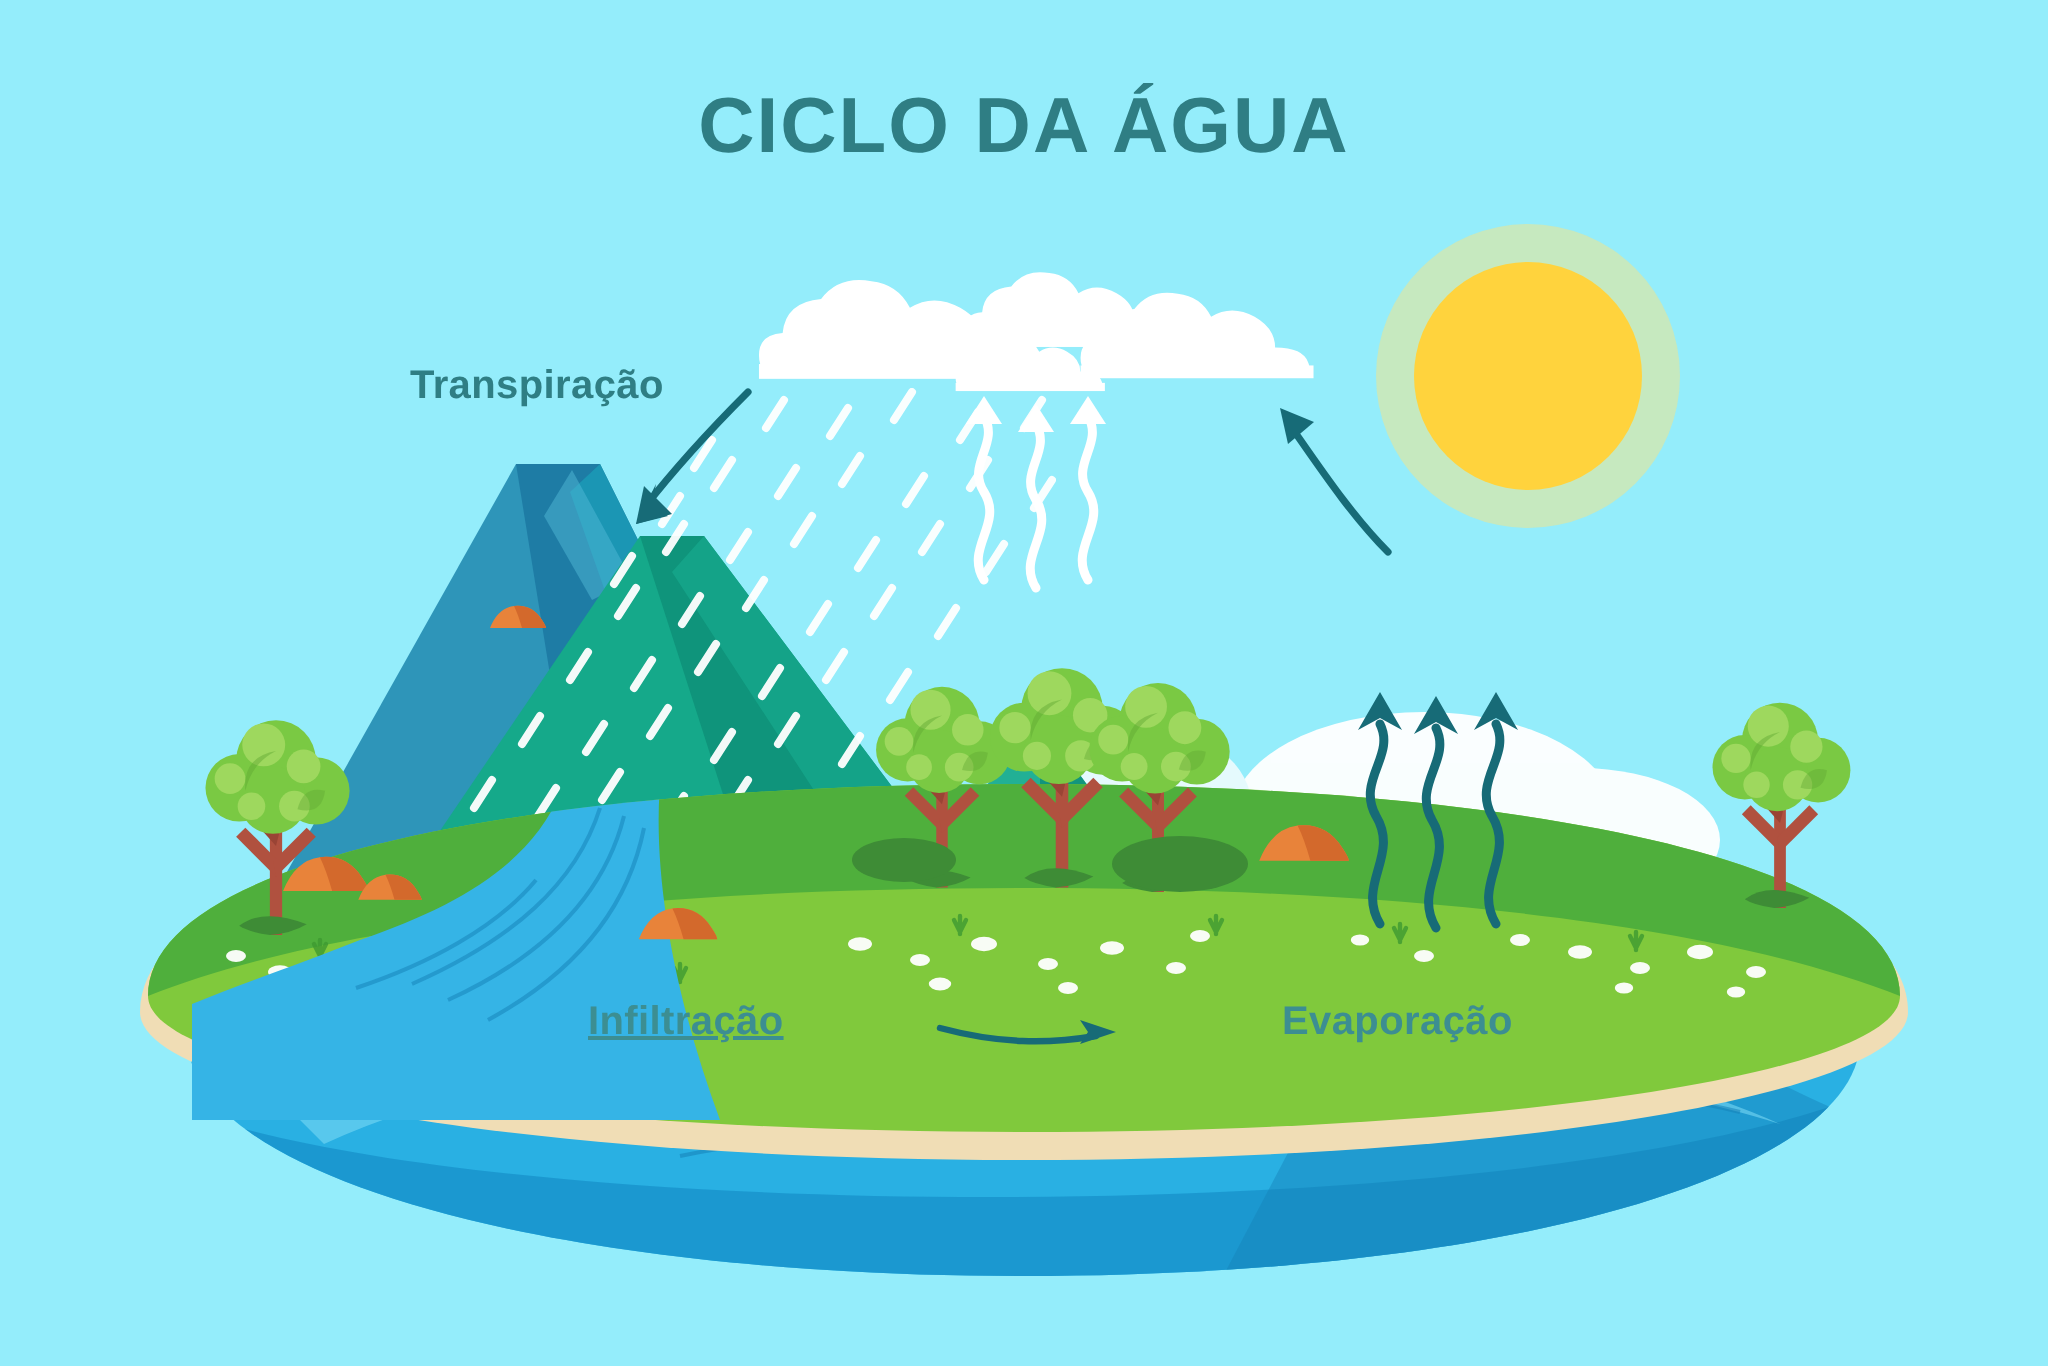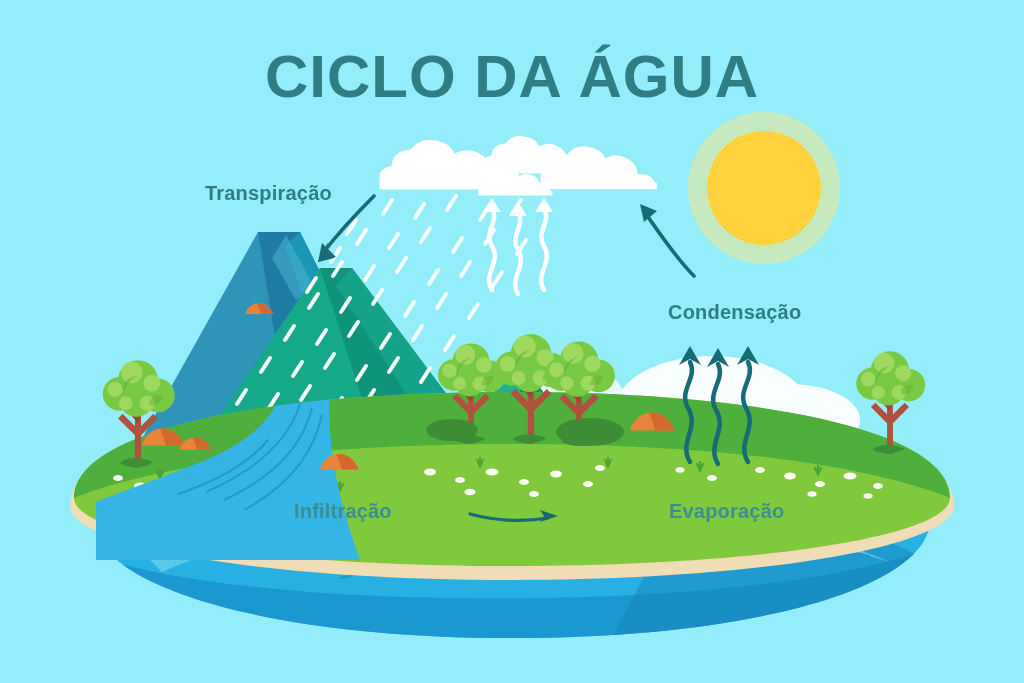--- a/index.html
+++ b/index.html
@@ -32,29 +32,29 @@
     font-family: "Liberation Sans", sans-serif;
     white-space: nowrap;
     user-select: none;
     letter-spacing: 0.2px;
   }
   #title {
     left: 0;
     right: 0;
     top: 42px;
     text-align: center;
-    font-size: 60px;
+    font-size: 39px;
     letter-spacing: 1px;
     color: #2F7E84;
   }
   #lbl-precip   { left: 205px; top: 182px; font-size: 20px; }
   #lbl-transp   { left: 456px; top: 298px; font-size: 20px; }
   #lbl-conden   { left: 668px; top: 301px; font-size: 20px; }
-  #lbl-infil    { left: 294px; top: 500px; font-size: 20px; color:#3C8E92; }
-  #lbl-evapo    { left: 641px; top: 500px; font-size: 20px; color:#3C8E92;margin-left:28px; }
+  #lbl-infil    { left: 294px; top: 500px; font-size: 20px; color:#3C8E92;text-decoration:underline; }
+  #lbl-evapo    { left: 641px; top: 500px; font-size: 20px; color:#3C8E92; }
 </style>
 </head>
 <body>
 
 <div id="stage">
 
   <svg id="scene" viewBox="0 0 1024 683" xmlns="http://www.w3.org/2000/svg">
     <defs>
 
       <symbol id="cloudShape" viewBox="0 0 200 78">
@@ -380,19 +380,18 @@
       <path d="M470 514 C 500 522, 524 522, 548 518"></path>
       <path d="M558 516 l-18 -6 l4 6 l-4 6 Z" fill="#176B77" stroke="none"></path>
     </g>
   </svg>
 
   <div class="label" id="title">CICLO DA ÁGUA</div>
 
   <div class="label" id="lbl-precip">Transpiração</div>
 
 
-  <div class="label" id="lbl-conden">Condensação</div>
 
   <div class="label" id="lbl-infil">Infiltração</div>
 
   <div class="label" id="lbl-evapo">Evaporação</div>
 
 </div>
 
 </body></html>

